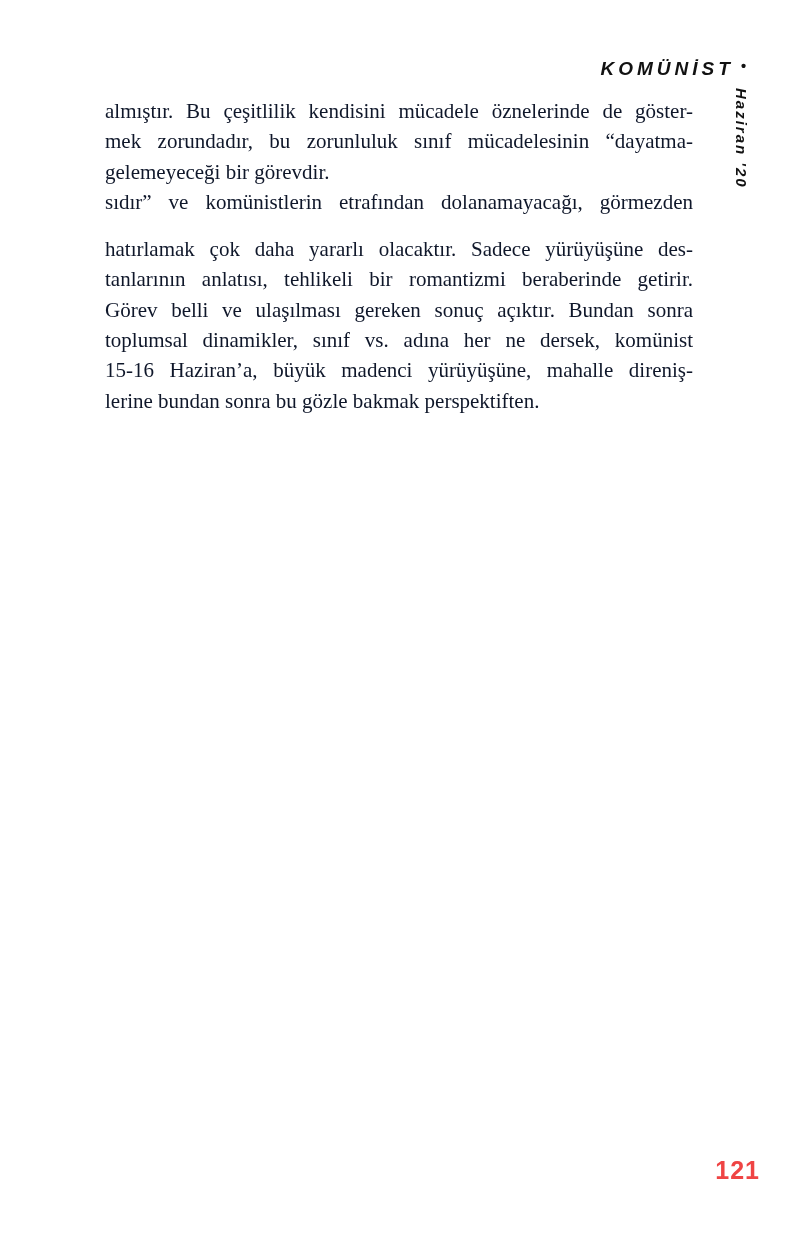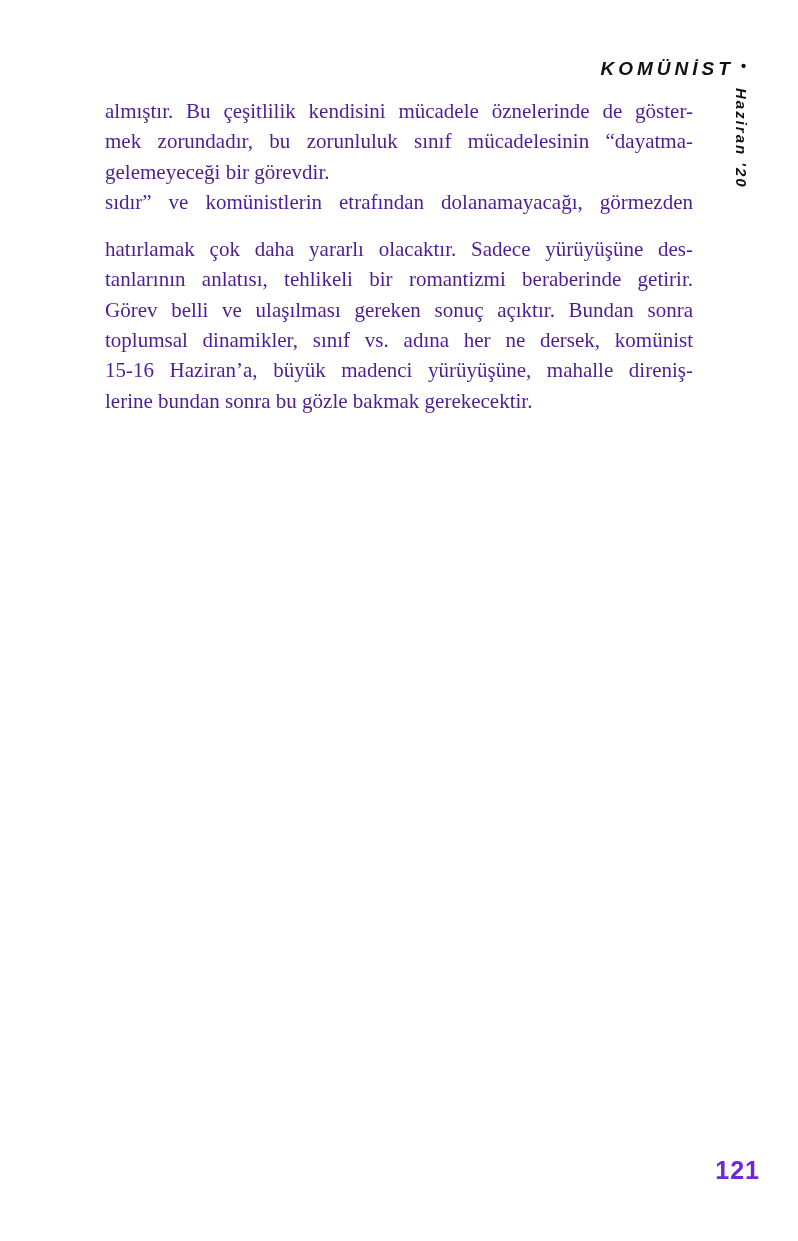--- a/index.html
+++ b/index.html
@@ -51,41 +51,41 @@
     white-space: nowrap;
   }
   
   .text-block {
     position: absolute;
     left: 105px;
     top: 96px;
     width: 588px;
     font-size: 21px;
     line-height: 30.3px;
-    color: #4c1d95;
+    color: #0f172a;
   }
   .paragraph { margin: 0 0 17px 0; }
   .paragraph .line {
     text-align: justify;
     text-align-last: justify;
     white-space: normal;
   }
   .paragraph .line.last {
     text-align-last: left;
   }
   
   .page-number {
     position: absolute;
     right: 38px;
     bottom: 56px;
     font-family: "Liberation Sans", sans-serif;
     font-weight: bold;
     font-size: 25px;
     letter-spacing: 1px;
-    color: #6d28d9;
+    color: #ef4444;
   }
 </style>
 </head>
 <body>
 
 <div class="page">
 
   <div class="running-header">
     <span>KOMÜNİST</span>
     <span class="bullet">•</span>
@@ -99,19 +99,19 @@
         <div class="line">mek zorundadır, bu zorunluluk sınıf mücadelesinin “dayatma-</div>
         <div class="line last">gelemeyeceği bir görevdir.</div>
         <div class="line">sıdır” ve komünistlerin etrafından dolanamayacağı, görmezden</div>
       </div>
       <div class="paragraph">
         <div class="line">hatırlamak çok daha yararlı olacaktır. Sadece yürüyüşüne des-</div>
         <div class="line">tanlarının anlatısı, tehlikeli bir romantizmi beraberinde getirir.</div>
         <div class="line">Görev belli ve ulaşılması gereken sonuç açıktır. Bundan sonra</div>
         <div class="line">toplumsal dinamikler, sınıf vs. adına her ne dersek, komünist</div>
         <div class="line">15-16 Haziran’a, büyük madenci yürüyüşüne, mahalle direniş-</div>
-        <div class="line last">lerine bundan sonra bu gözle bakmak gerekecektir.</div>
+        <div class="line last">lerine bundan sonra bu gözle bakmak perspektiften.</div>
       </div>
     </div>
 
   <div class="page-number">121</div>
 
 </div>
 
 </body></html>

